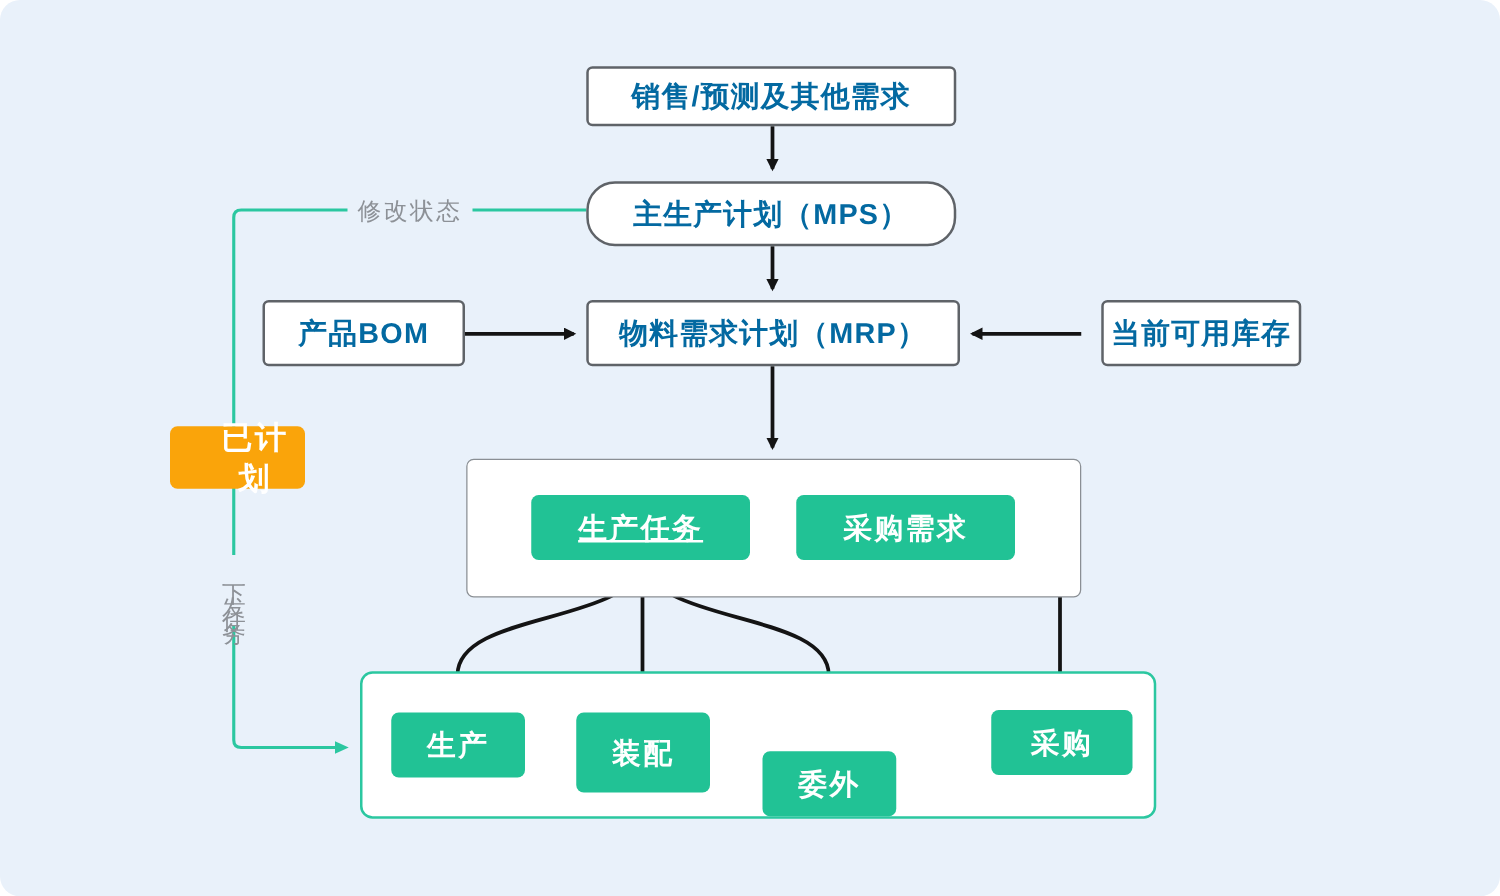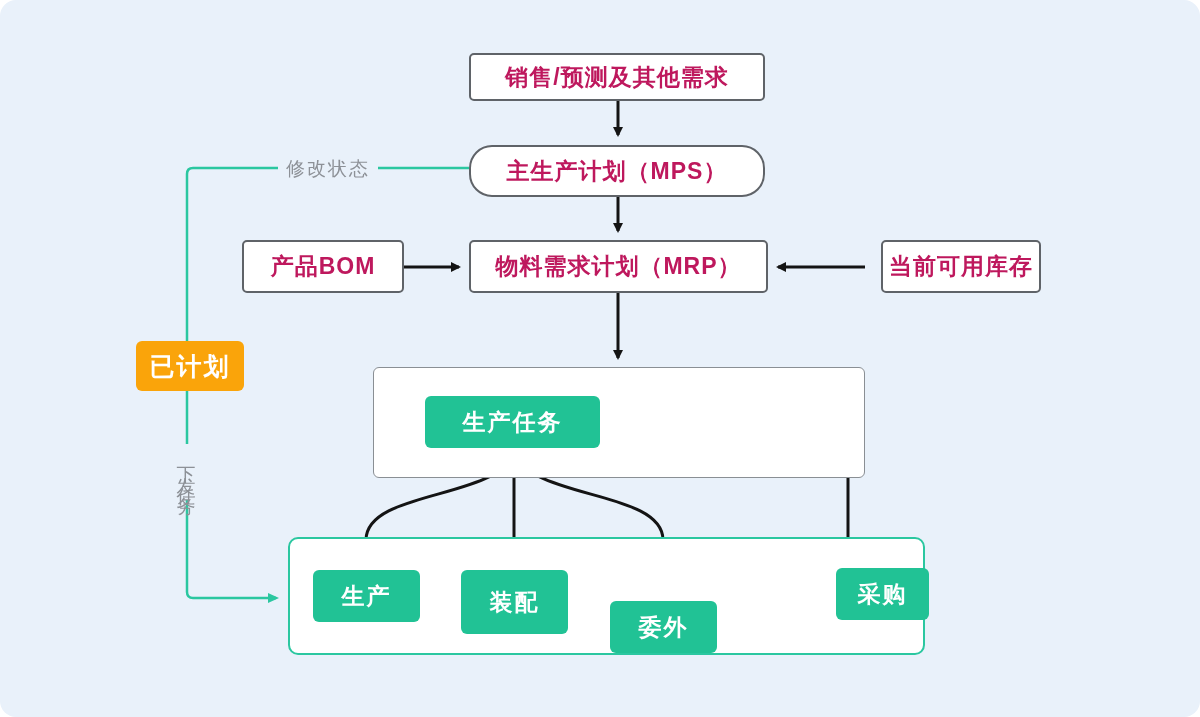--- a/index.html
+++ b/index.html
@@ -8,59 +8,59 @@
     border-radius:16px;overflow:hidden;
   }
   svg.wires{position:absolute;left:0;top:0;width:1200px;height:717px;pointer-events:none;}
 
   .node{
     position:absolute;display:flex;align-items:center;justify-content:center;
     box-sizing:border-box;text-align:center;
   }
   .white-box{
     background:#ffffff;border:2px solid #5f6368;border-radius:5px;
-    color:#be185d;font-size:23px;font-weight:600;letter-spacing:1px;
+    color:#0369a1;font-size:23px;font-weight:600;letter-spacing:1px;
   }
   .container-box{
     background:#ffffff;border:1px solid #8a8f94;border-radius:6px;
   }
   .green-container{
     background:#ffffff;border:2px solid #2bc7a0;border-radius:10px;
   }
   .green-box{
     background:#21c295;border-radius:6px;color:#ffffff;
     font-size:23px;font-weight:600;letter-spacing:2px;
   }
   .orange-box{
     background:#faa40a;border-radius:6px;color:#ffffff;
-    font-size:25px;font-weight:600;letter-spacing:2px;
+    font-size:25px;font-weight:600;letter-spacing:2px;padding-left:28px;
   }
   .edge-label{
     position:absolute;color:#8d9197;font-size:19px;letter-spacing:2px;
     background:#e9f1fa;padding:0 8px;white-space:nowrap;
   }
   .edge-label.vertical{
     writing-mode:vertical-rl;text-orientation:upright;
     padding:8px 0;letter-spacing:10px;
   }
 
   
   .pos-sales      {left:469px;top:53px; width:296px;height:48px;}
   .pos-mps        {left:469px;top:145px;width:296px;height:52px;border-radius:23px;}
-  .pos-bom        {left:210px;top:240px;width:162px;height:53px;margin-left:32px;}
+  .pos-bom        {left:210px;top:240px;width:162px;height:53px;}
   .pos-mrp        {left:469px;top:240px;width:299px;height:53px;}
   .pos-inventory  {left:865px;top:240px;width:160px;height:53px;margin-left:16px;}
   .pos-midwrap    {left:373px;top:367px;width:492px;height:111px;}
-  .pos-prodtask   {left:425px;top:396px;width:175px;height:52px;}
+  .pos-prodtask   {left:425px;top:396px;width:175px;height:52px;text-decoration:underline;}
   .pos-purchreq   {left:637px;top:396px;width:175px;height:52px;}
   .pos-bottomwrap {left:288px;top:537px;width:637px;height:118px;}
   .pos-prod       {left:313px;top:570px;width:107px;height:52px;}
   .pos-assembly   {left:461px;top:570px;width:107px;height:64px;}
   .pos-outsource  {left:610px;top:601px;width:107px;height:52px;}
-  .pos-purchase   {left:793px;top:568px;width:93px;height:52px;margin-left:43px;}
+  .pos-purchase   {left:793px;top:568px;width:113px;height:52px;}
   .pos-planned    {left:136px;top:341px;width:108px;height:50px;}
   .pos-lbl-modify {left:278px;top:156px;}
   .pos-lbl-dispatch{left:173px;top:444px;}
 </style>
 </head>
 <body>
 
 <div class="canvas">
 
   <svg class="wires" viewBox="0 0 1200 717">
@@ -91,20 +91,21 @@
   <div class="node container-box pos-midwrap"></div>
   <div class="node green-container pos-bottomwrap"></div>
 
   <div class="node white-box pos-sales">销售/预测及其他需求</div>
   <div class="node white-box pos-mps">主生产计划（MPS）</div>
   <div class="node white-box pos-bom">产品BOM</div>
   <div class="node white-box pos-mrp">物料需求计划（MRP）</div>
   <div class="node white-box pos-inventory">当前可用库存</div>
 
   <div class="node green-box pos-prodtask">生产任务</div>
+  <div class="node green-box pos-purchreq">采购需求</div>
 
   <div class="node green-box pos-prod">生产</div>
   <div class="node green-box pos-assembly">装配</div>
   <div class="node green-box pos-outsource">委外</div>
   <div class="node green-box pos-purchase">采购</div>
 
   <div class="node orange-box pos-planned">已计划</div>
 
   <div class="edge-label pos-lbl-modify">修改状态</div>
   <div class="edge-label vertical pos-lbl-dispatch">下发任务</div>

